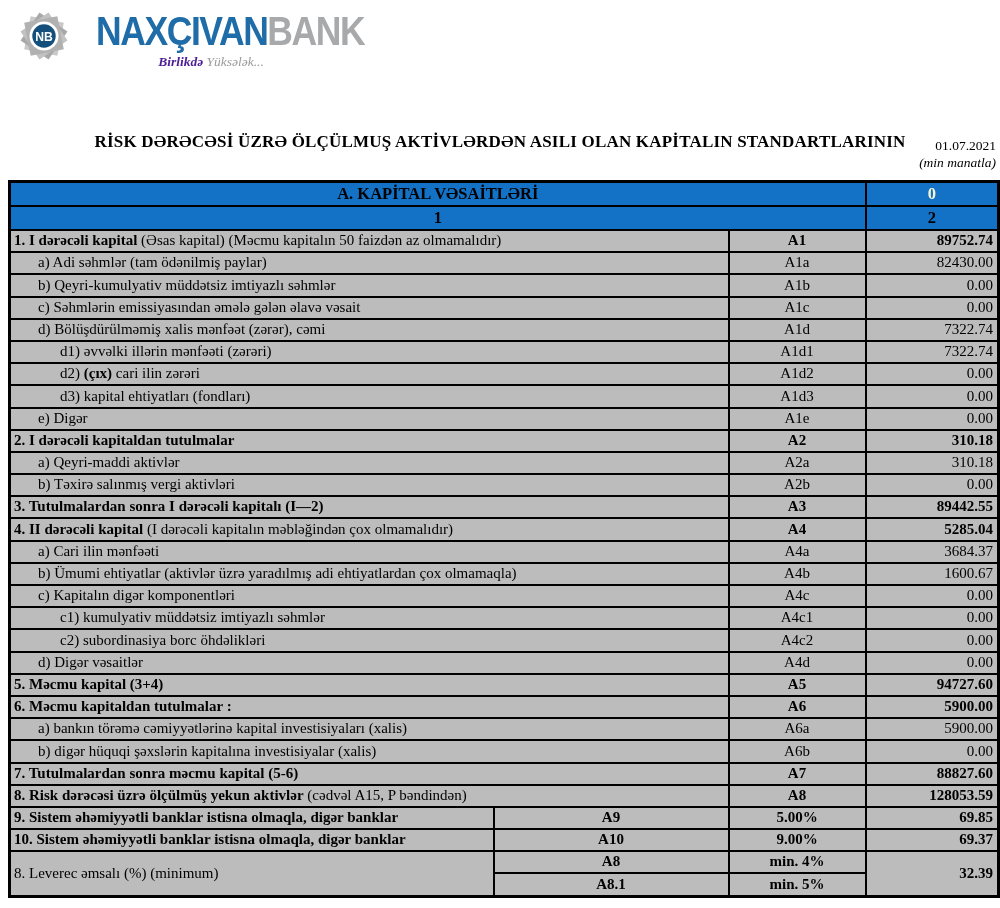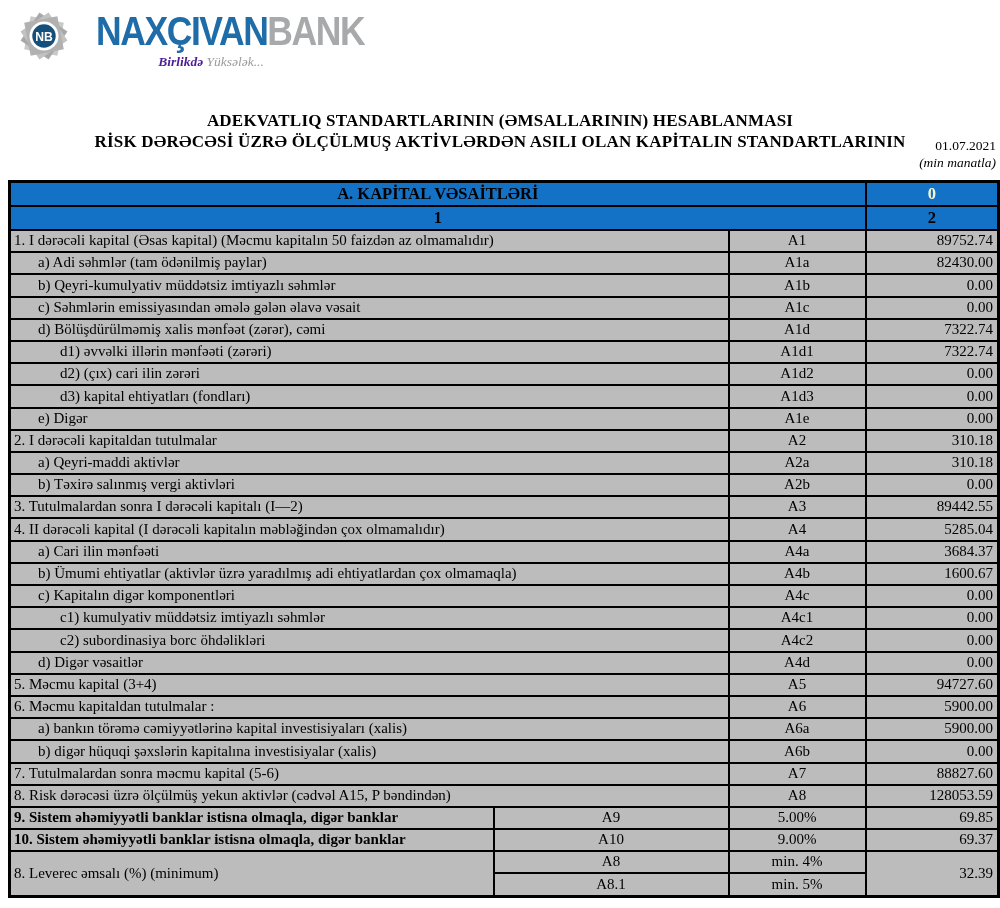--- a/index.html
+++ b/index.html
@@ -35,21 +35,21 @@
                   border:3px solid #000; }
   td { border:2px solid #000; background:#bcbcbc; font-size:15px;
        padding:0 3px; height:20.2px; line-height:1.05;
        white-space:nowrap; overflow:hidden; }
   tr.hdr td { background:#1371c6; text-align:center; font-weight:bold;
               font-size:16.5px; height:22px;margin-top:12px; }
   td.zero-cell { color:#f8f6d2; }
   td.code-cell { text-align:center; }
   td.pct-cell  { text-align:center; }
   td.val-cell  { text-align:right; padding-right:4px; }
-  .b { font-weight:normal; }
+  .b { font-weight:bold; }
   td.ind0 { padding-left:3px; }
   td.ind1 { padding-left:27px; }
   td.ind2 { padding-left:49px;margin-top:32px; }
   td.ratio-label { font-weight:bold; padding-left:3px; }
 </style>
 </head>
 <body>
 
 <div class="page">
 
@@ -65,21 +65,20 @@
       <circle cx="32" cy="32" r="12.5" fill="#15507c"></circle>
       <text x="32" y="37" text-anchor="middle" fill="#ffffff" font-family="Liberation Sans, sans-serif" font-size="13" font-weight="bold">NB</text>
     </svg>
     <div class="brand-block">
       <div class="brand-name"><span class="brand-primary">NAXÇIVAN</span><span class="brand-secondary">BANK</span></div>
       <div class="tagline"><span class="tagline-lead">Birlikdə</span><span class="tagline-rest"> Yüksələk...</span></div>
     </div>
   </div>
 
   <div class="doc-title title-1">RİSK DƏRƏCƏSİ ÜZRƏ ÖLÇÜLMUŞ AKTİVLƏRDƏN ASILI OLAN KAPİTALIN STANDARTLARININ</div>
-  <div class="doc-title title-2">ADEKVATLIQ STANDARTLARININ (ƏMSALLARININ) HESABLANMASI</div>
 
   <div class="date-block">
     <div>01.07.2021</div>
     <div class="unit-note">(min manatla)</div>
   </div>
 
   <table class="capital">
     <colgroup>
       <col style="width:484px">
         <col style="width:235px">

